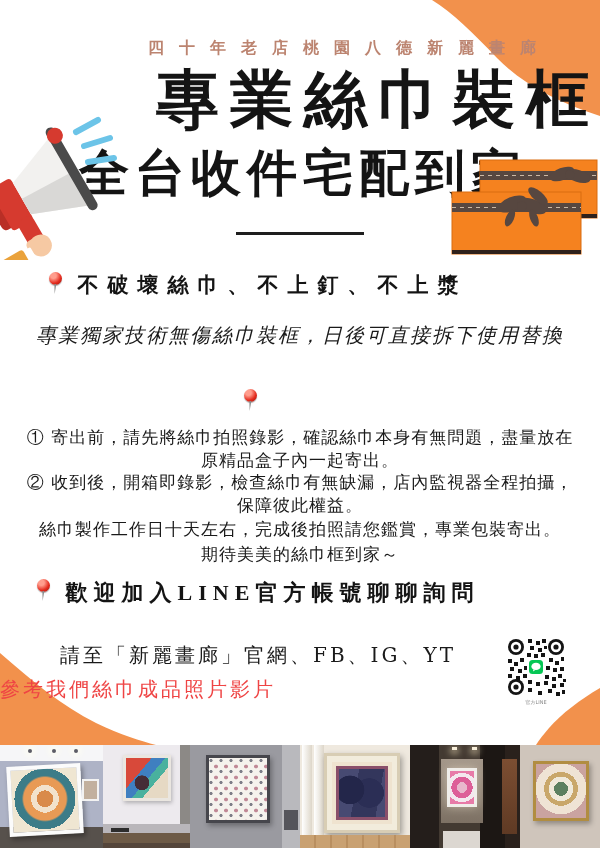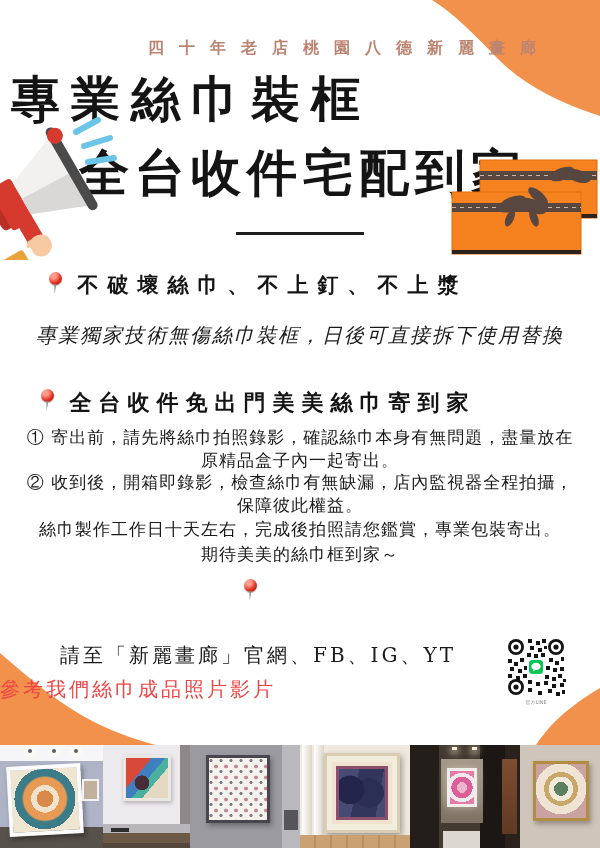--- a/index.html
+++ b/index.html
@@ -15,22 +15,22 @@
   .blob-layer{left:0;top:0;width:600px;height:848px;pointer-events:none;}
 
   
   .shop-label{
     left:0;top:38px;width:600px;text-align:center;
     font-size:16px;font-weight:bold;letter-spacing:15px;color:#bc8470;
     text-indent:15px;
     margin-left:42px;
   }
   .title1{
-    left:0;top:68px;width:600px;text-align:left;
-    font-size:49px;font-weight:bold;letter-spacing:11px;color:#141414;
+    left:0;top:68px;width:600px;text-align:right;
+    font-size:63px;font-weight:bold;letter-spacing:11px;color:#141414;
     text-indent:11px;line-height:62px;
   }
   .title2{
     left:0;top:140px;width:600px;text-align:center;
     font-size:50px;font-weight:bold;letter-spacing:6px;color:#141414;
     text-indent:6px;line-height:66px;
   }
   .divider{left:236px;top:232px;width:128px;height:3px;background:#1e1e1e;}
 
   
@@ -237,35 +237,35 @@
     </span>
     <span class="headline">不破壞絲巾、不上釘、不上漿</span>
   </div>
   <div class="abs body1">專業獨家技術無傷絲巾裝框，日後可直接拆下使用替換</div>
 
   <div class="abs pin-row h2-row">
     <span class="pin">
       <span class="pin-head"></span>
         <span class="pin-needle"></span>
     </span>
-    <span class="headline">全台收件免出門美美絲巾寄到家</span>
   </div>
 
   <div class="abs steps">
     <p>① 寄出前，請先將絲巾拍照錄影，確認絲巾本身有無問題，盡量放在原精品盒子內一起寄出。</p>
     <p>② 收到後，開箱即錄影，檢查絲巾有無缺漏，店內監視器全程拍攝，保障彼此權益。</p>
     <p class="note">絲巾製作工作日十天左右，完成後拍照請您鑑賞，專業包裝寄出。</p>
     <p class="note">期待美美的絲巾框到家～</p>
   </div>
 
   <div class="abs pin-row h3-row">
     <span class="pin">
       <span class="pin-head"></span>
         <span class="pin-needle"></span>
     </span>
+    <span class="headline">歡迎加入LINE官方帳號聊聊詢問</span>
   </div>
 
   <div class="abs footer-line1">請至「新麗畫廊」官網、FB、IG、YT</div>
   <div class="abs footer-line2">參考我們絲巾成品照片影片</div>
 
   <div class="abs qr-wrap">
     <svg width="62" height="62" viewBox="0 0 62 62">
       <rect width="62" height="62" fill="#ffffff"></rect>
       <g fill="#141414">
         <circle cx="11" cy="11" r="8"></circle>

